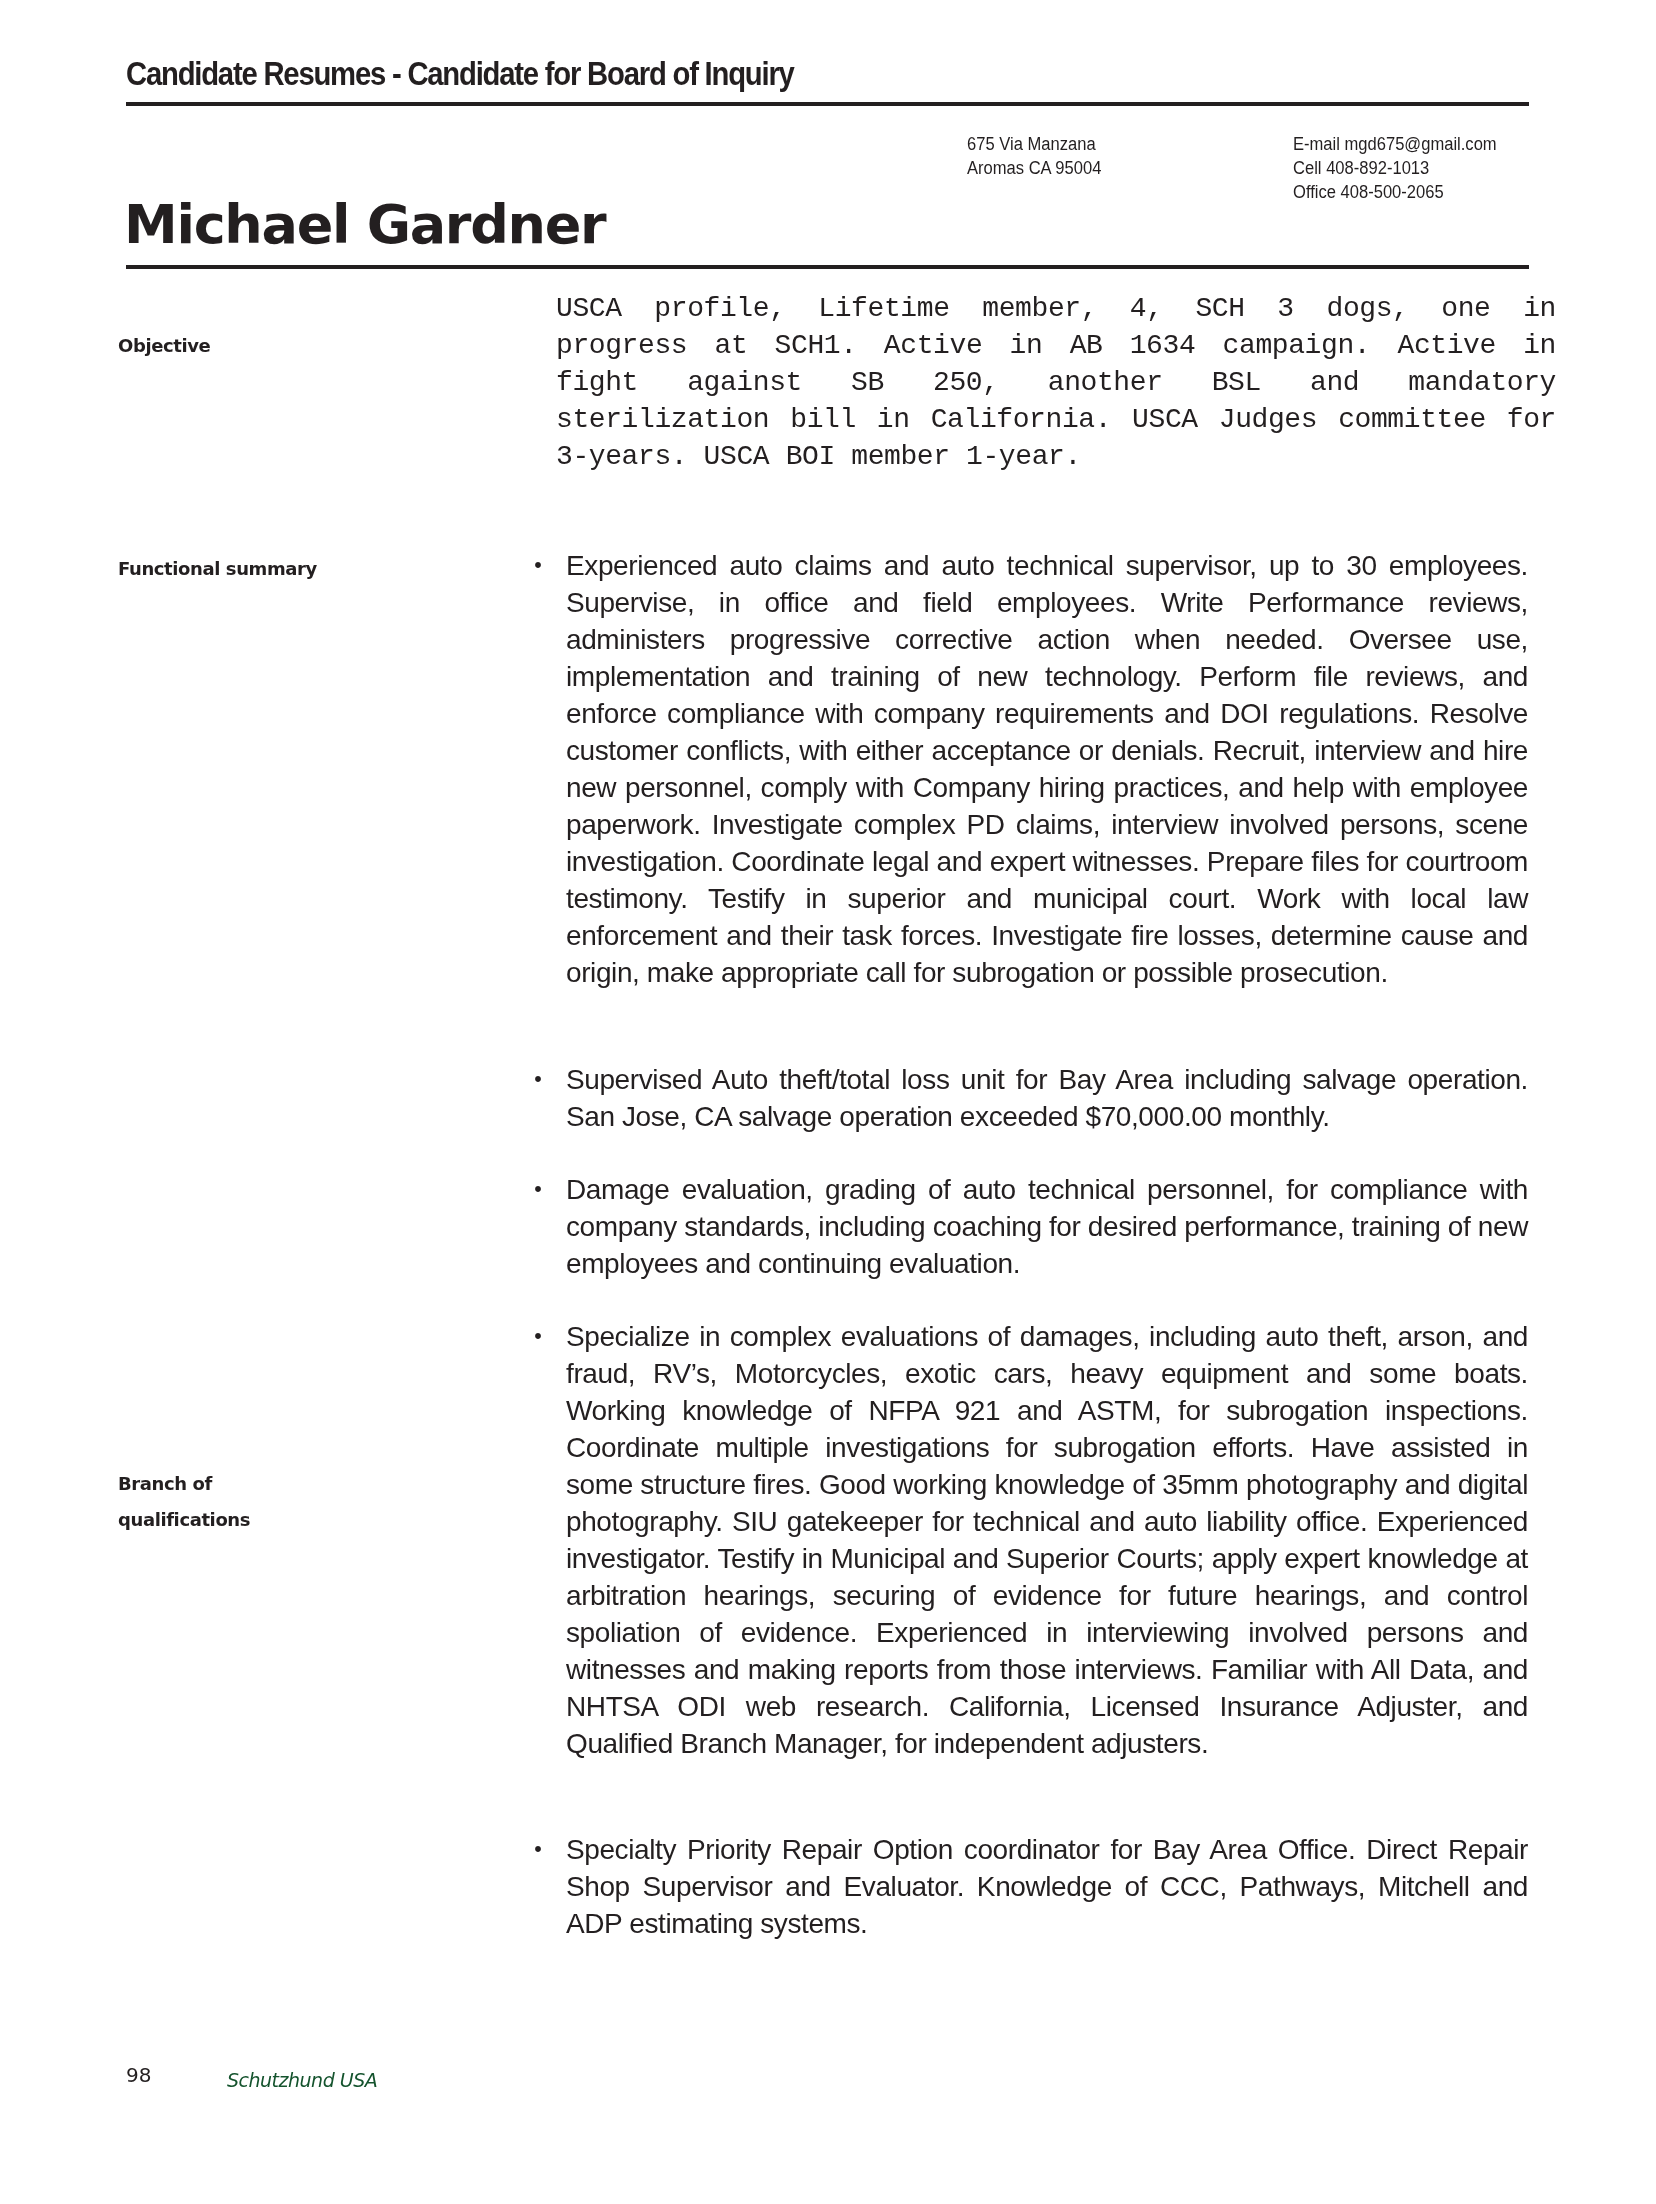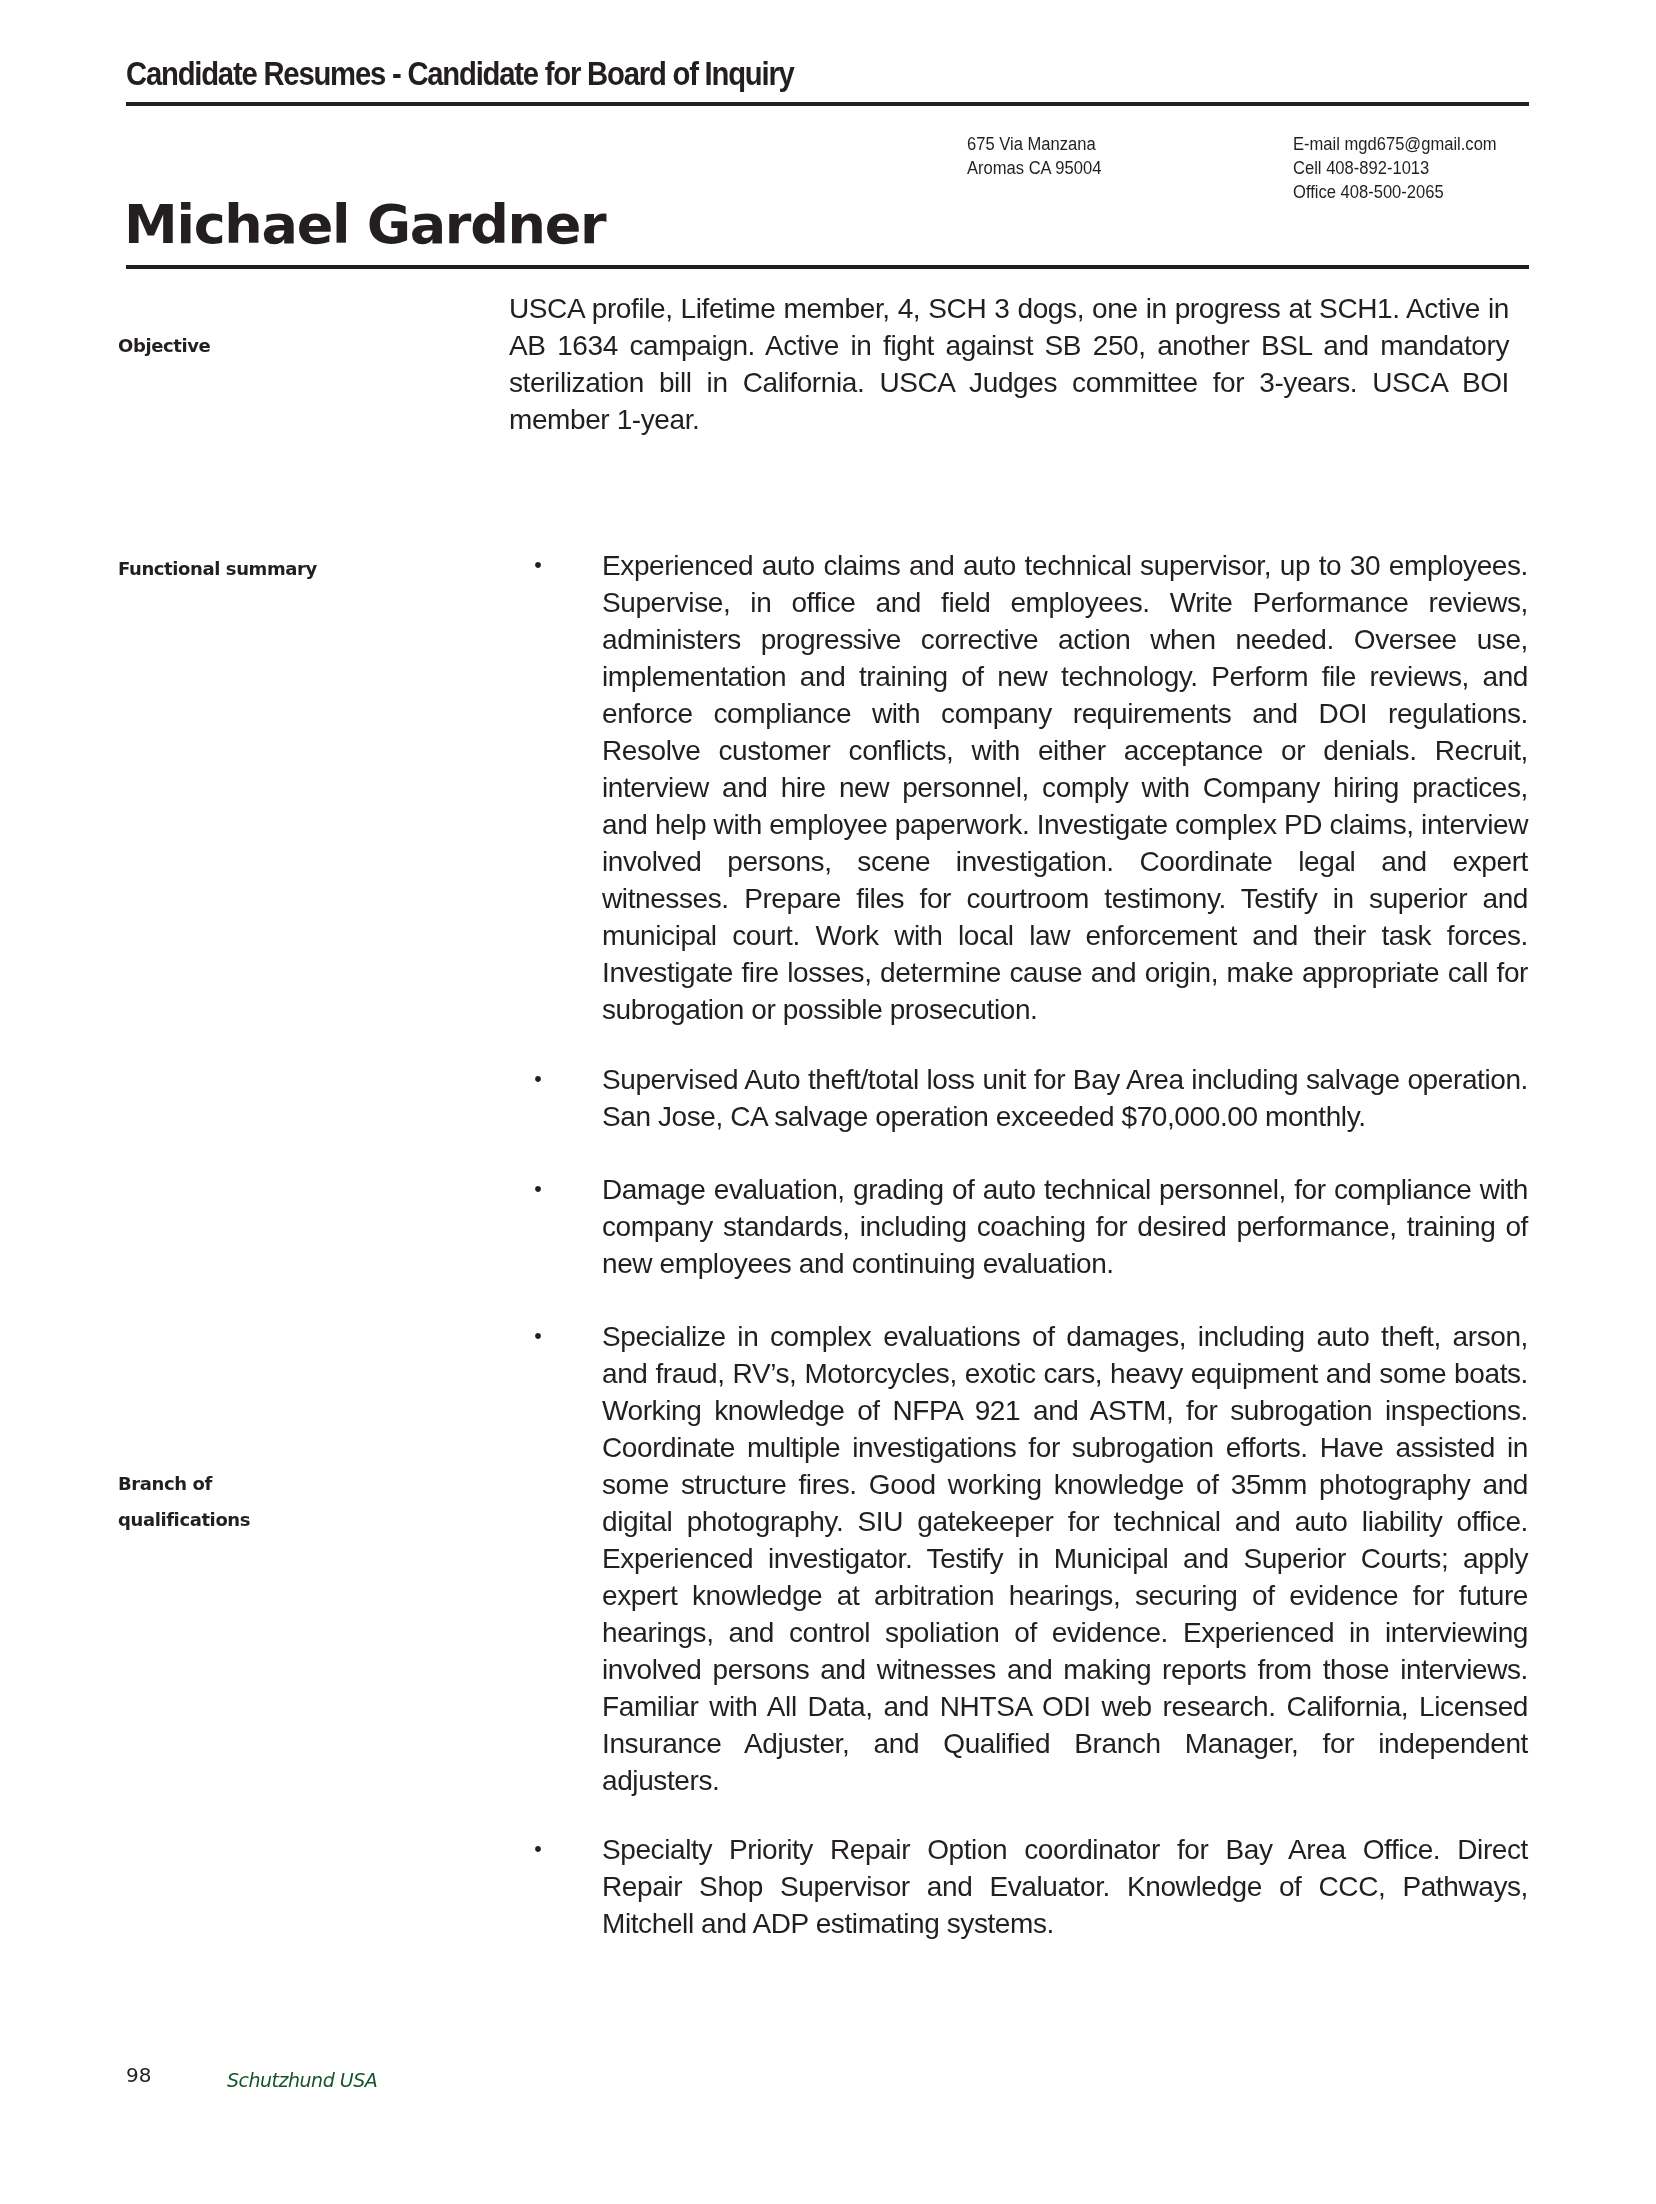--- a/index.html
+++ b/index.html
@@ -26,33 +26,33 @@
       font-family: "Liberation Sans", sans-serif; font-size: 18px;
       line-height: 24px; white-space: nowrap;
       transform: scaleX(0.92); transform-origin: left top;
     }
     .section-label {
       left: 118px; width: 340px;
       font-family: "DejaVu Sans", sans-serif; font-weight: bold;
       font-size: 18px; line-height: 36px; letter-spacing: -0.4px;
     }
     .body-text {
-      left: 509px; width: 1000px;
-      font-family: Liberation Sans, sans-serif; font-size: 28px;
+      left: 556px; width: 1000px;
+      font-family: Liberation Mono, monospace; font-size: 28px;
       line-height: 37px; text-align: justify;
       letter-spacing: -0.4px; word-spacing: 0px;
     }
     .bullet-block { left: 528px; width: 1000px; }
     .bullet-row { position: relative; }
     .bullet-dot {
       position: absolute; left: 6.3px; top: 0;
       font-size: 21.5px; line-height: 37px;
     }
     .bullet-text {
-      margin-left: 74px;
+      margin-left: 38px;
       font-family: "Liberation Sans", sans-serif; font-size: 28px;
       line-height: 37px; text-align: justify; letter-spacing: -0.4px;
     }
     .footer-page {
       left: 126px; top: 2063px;
       font-family: "DejaVu Sans", sans-serif; font-size: 20px;
     }
     .footer-pub {
       left: 227px; top: 2069px;
       font-family: "DejaVu Sans", sans-serif; font-style: italic;

